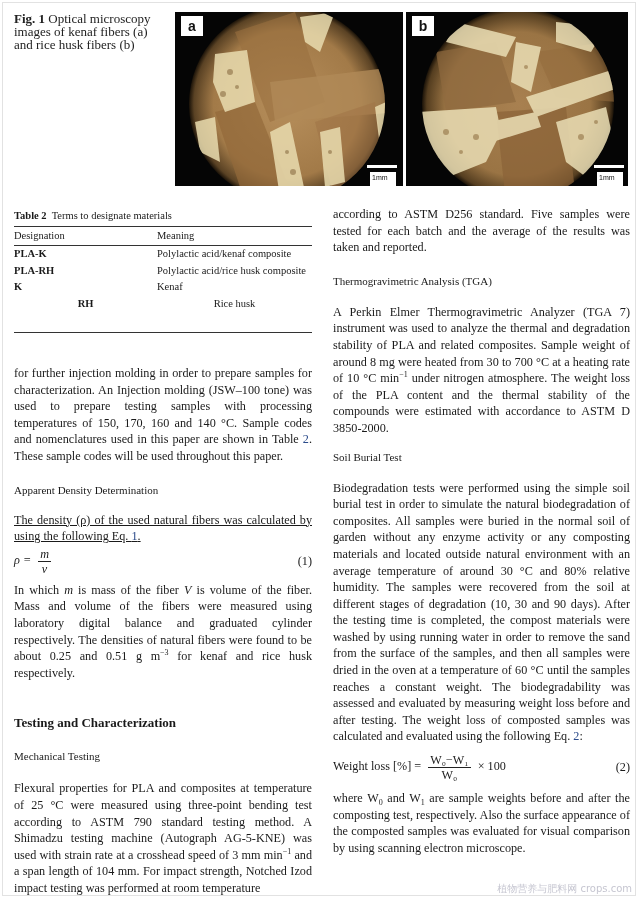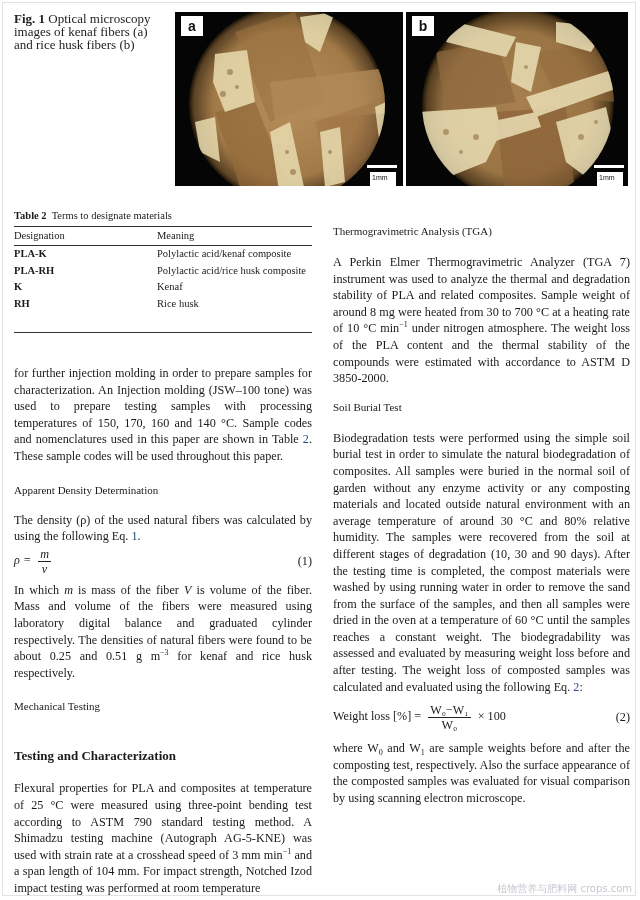--- a/index.html
+++ b/index.html
@@ -55,21 +55,21 @@
   .table-wrap { position: absolute; left: 14px; top: 209px; width: 298px; }
   .table-title { font-size: 10.5px; line-height: 14px; }
   .table-title b { font-weight: bold; }
   .rule-thick { border-top: 1.5px solid #333; }
   table { width: 100%; border-collapse: collapse; font-size: 10.5px; }
   th { text-align: left; font-weight: normal; padding: 3px 0 4px 0; }
   td { padding: 0; line-height: 16.5px; }
   td.des { font-weight: bold; width: 48%; }
   th.des { width: 48%; }
   tr.first td { padding-top: 4px; }
-  tr.last td { padding-bottom: 20px; }
+  tr.last td { padding-bottom: 20px; text-align: center; }
 
   .eq-row { display: flex; align-items: center; justify-content: space-between; }
   .frac { display: inline-flex; flex-direction: column; align-items: center; vertical-align: middle; margin: 0 4px; }
   .frac .num { border-bottom: 1px solid #222; padding: 0 2px; line-height: 14px; }
   .frac .den { line-height: 14px; padding: 0 2px; }
   .link { color: #2a4a8a; }
   sup { font-size: 8px; line-height: 0; }
   sub { font-size: 8px; line-height: 0; }
   i { font-style: italic; }
 
@@ -214,43 +214,44 @@
         </tr>
     </tbody>
   </table>
 </div>
 
 <div class="col col-left" style="top:365px;">
   <p><span>for further injection molding in order to prepare samples for characterization. An Injection molding (JSW–100 tone) was used to prepare testing samples with processing temperatures of 150, 170, 160 and 140 °C. Sample codes and nomenclatures used in this paper are shown in Table </span><span class="link">2</span><span>. These sample codes will be used throughout this paper.</span></p>
 
   <p class="heading" style="margin-top:17px;">Apparent Density Determination</p>
 
-  <p style="margin-top:14px;"><span>The density (ρ) of the used natural fibers was calculated by using the following Eq. </span><span class="link">1</span><span>.</span></p>
+  <p style="margin-top:14px;text-decoration:underline;"><span>The density (ρ) of the used natural fibers was calculated by using the following Eq. </span><span class="link">1</span><span>.</span></p>
 
   <div class="eq-row" style="margin-top:2px;">
     <span>
       <i>ρ =</i>
       <span class="frac">
         <i class="num">m</i>
         <i class="den">v</i>
       </span>
     </span>
     <span>(1)</span>
   </div>
 
   <p style="margin-top:6px;"><span>In which </span><i>m</i><span> is mass of the fiber </span><i>V</i><span> is volume of the fiber. Mass and volume of the fibers were measured using laboratory digital balance and graduated cylinder respectively. The densities of natural fibers were found to be about 0.25 and 0.51 g m</span><sup>−3</sup><span> for kenaf and rice husk respectively.</span></p>
 
+  <p class="heading heading-bold" style="margin-top:34px;">Testing and Characterization</p>
+
   <p class="heading" style="margin-top:17px;">Mechanical Testing</p>
 
-  <p class="heading heading-bold" style="margin-top:34px;">Testing and Characterization</p>
-
   <p style="margin-top:16px;"><span>Flexural properties for PLA and composites at temperature of 25 °C were measured using three-point bending test according to ASTM 790 standard testing method. A Shimadzu testing machine (Autograph AG-5-KNE) was used with strain rate at a crosshead speed of 3 mm min</span><sup>−1</sup><span> and a span length of 104 mm. For impact strength, Notched Izod impact testing was performed at room temperature</span></p>
 </div>
 
 <div class="col col-right" style="top:206px;">
+  <p>according to ASTM D256 standard. Five samples were tested for each batch and the average of the results was taken and reported.</p>
 
   <p class="heading" style="margin-top:17px;">Thermogravimetric Analysis (TGA)</p>
 
   <p style="margin-top:15px;"><span>A Perkin Elmer Thermogravimetric Analyzer (TGA 7) instrument was used to analyze the thermal and degradation stability of PLA and related composites. Sample weight of around 8 mg were heated from 30 to 700 °C at a heating rate of 10 °C min</span><sup>−1</sup><span> under nitrogen atmosphere. The weight loss of the PLA content and the thermal stability of the compounds were estimated with accordance to ASTM D 3850-2000.</span></p>
 
   <p class="heading" style="margin-top:12px;">Soil Burial Test</p>
 
   <p style="margin-top:15px;"><span>Biodegradation tests were performed using the simple soil burial test in order to simulate the natural biodegradation of composites. All samples were buried in the normal soil of garden without any enzyme activity or any composting materials and located outside natural environment with an average temperature of around 30 °C and 80% relative humidity. The samples were recovered from the soil at different stages of degradation (10, 30 and 90 days). After the testing time is completed, the compost materials were washed by using running water in order to remove the sand from the surface of the samples, and then all samples were dried in the oven at a temperature of 60 °C until the samples reaches a constant weight. The biodegradability was assessed and evaluated by measuring weight loss before and after testing. The weight loss of composted samples was calculated and evaluated using the following Eq. </span><span class="link">2</span><span>:</span></p>
 
   <div class="eq-row" style="margin-top:8px;">

